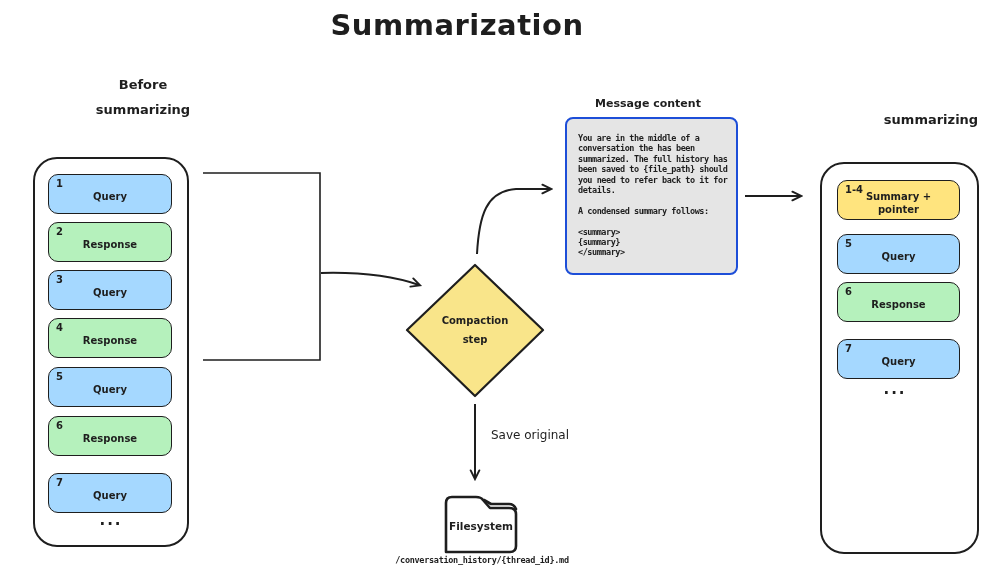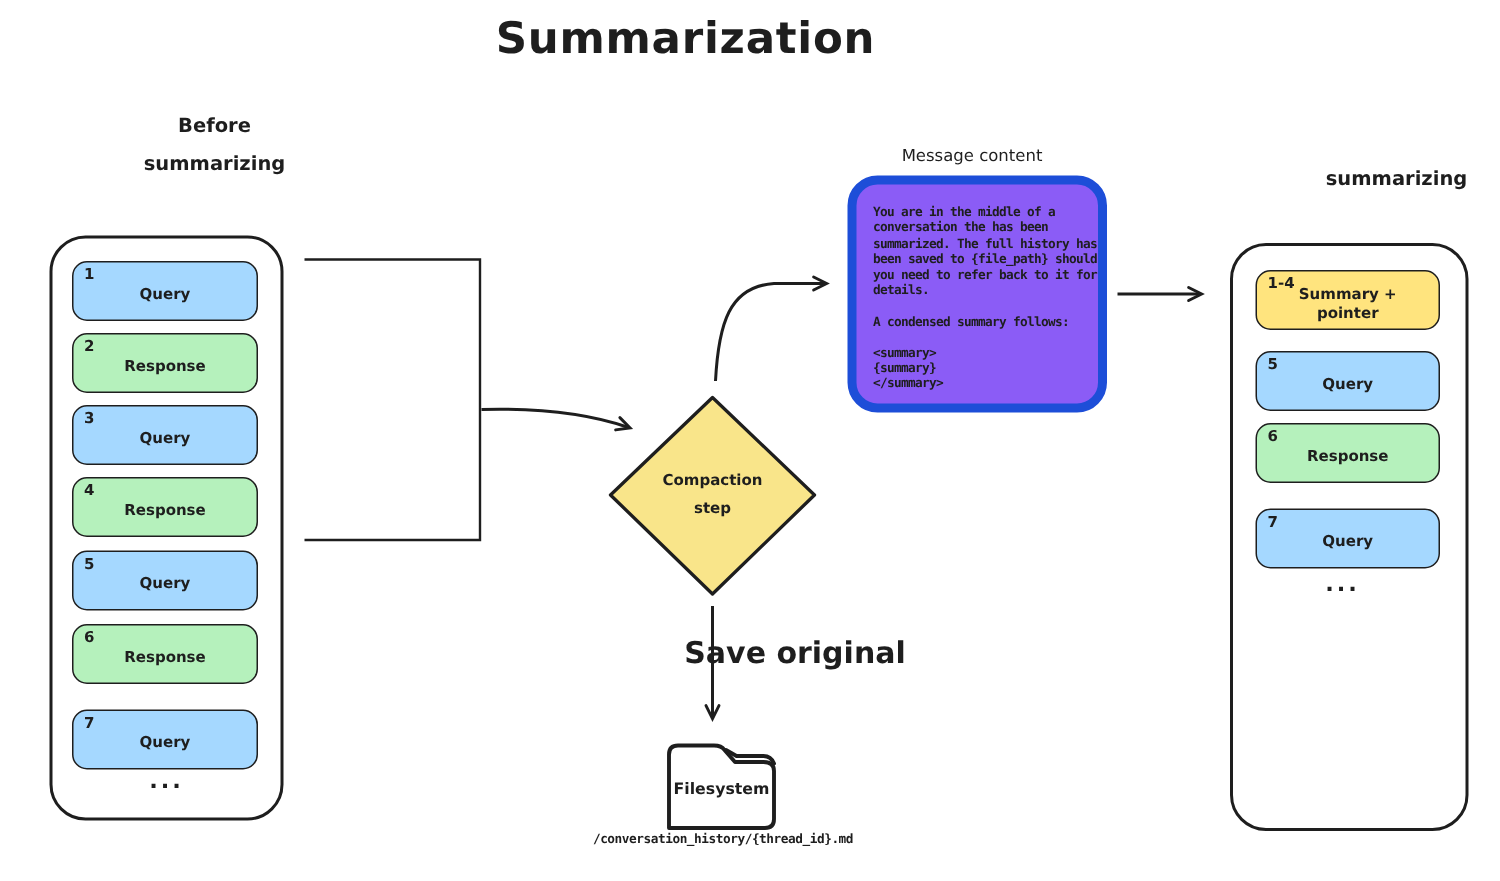--- a/index.html
+++ b/index.html
@@ -16,26 +16,26 @@
   .msg{position:absolute;left:13px;width:124px;height:40px;border:1.8px solid #1e1e1e;border-radius:10px;
        display:flex;align-items:center;justify-content:center;box-sizing:border-box;}
   .after-container .msg{left:15px;width:123px;}
   .msg .num{position:absolute;top:3px;left:7px;font-size:10px;font-weight:600;}
   .msg .lbl{font-size:10px;font-weight:600;margin-top:5px;text-align:center;line-height:13px;padding:0 12px;}
   .query{background:#a5d8ff;}
   .response{background:#b5f1bc;}
   .summary{background:#ffe47e;}
   .dots{position:absolute;font-weight:900;font-size:15px;letter-spacing:2px;transform:translateX(-50%);}
   .diamond-label{left:475px;top:311px;transform:translateX(-50%);text-align:center;font-size:10px;font-weight:600;line-height:19px;}
-  .note{left:565px;top:117px;width:173px;height:158px;background:#8b5cf6;border:6px solid #1d4ed8;border-radius:20px;
+  .note{left:565px;top:117px;width:173px;height:158px;background:#e5e5e5;border:2px solid #1d4ed8;border-radius:8px;
         box-sizing:border-box;padding:14px 8px 0 11px;}
   .note-body{font-family:"DejaVu Sans Mono",monospace;font-size:8.5px;line-height:10.4px;letter-spacing:-0.45px;
              font-weight:700;white-space:pre;}
-  .note-title{left:648px;top:97px;transform:translateX(-50%);font-size:11px;font-weight:400;white-space:nowrap;}
-  .save-label{left:530px;top:425px;transform:translateX(-50%);text-align:left;font-size:20px;font-weight:700;line-height:21px;white-space:nowrap;}
+  .note-title{left:648px;top:97px;transform:translateX(-50%);font-size:11px;font-weight:700;white-space:nowrap;}
+  .save-label{left:530px;top:425px;transform:translateX(-50%);text-align:left;font-size:12px;font-weight:400;line-height:21px;white-space:nowrap;}
   .fs-label{left:481px;top:520px;transform:translateX(-50%);font-size:10.5px;font-weight:600;white-space:nowrap;}
   .fs-path{left:482px;top:555px;transform:translateX(-50%);font-family:"DejaVu Sans Mono",monospace;
            font-size:8.5px;font-weight:700;letter-spacing:-0.3px;white-space:nowrap;}
   svg.overlay{position:absolute;left:0;top:0;width:1000px;height:587px;pointer-events:none;}
 </style>
 </head>
 <body>
 
 <svg class="overlay">
   <defs>

